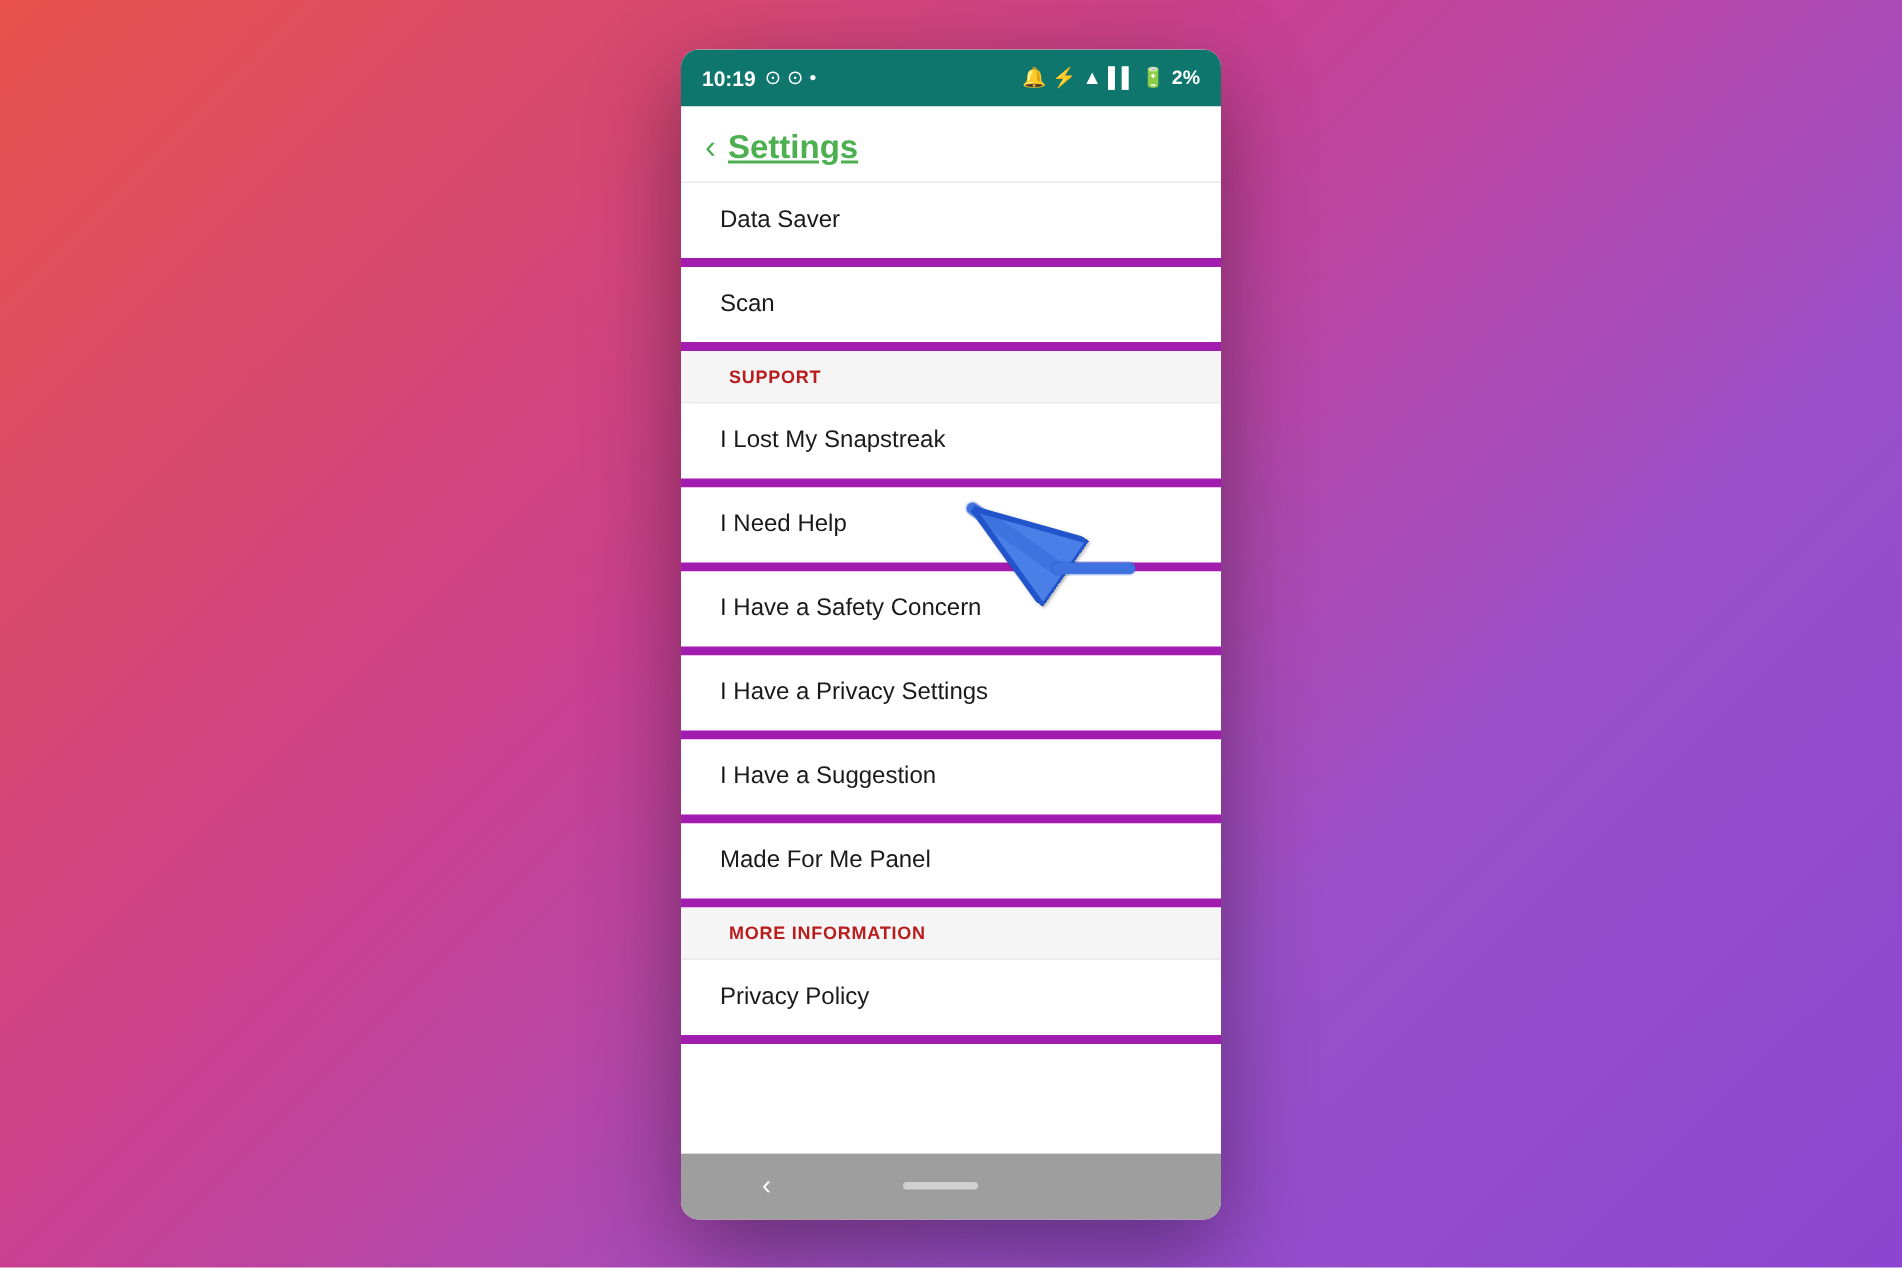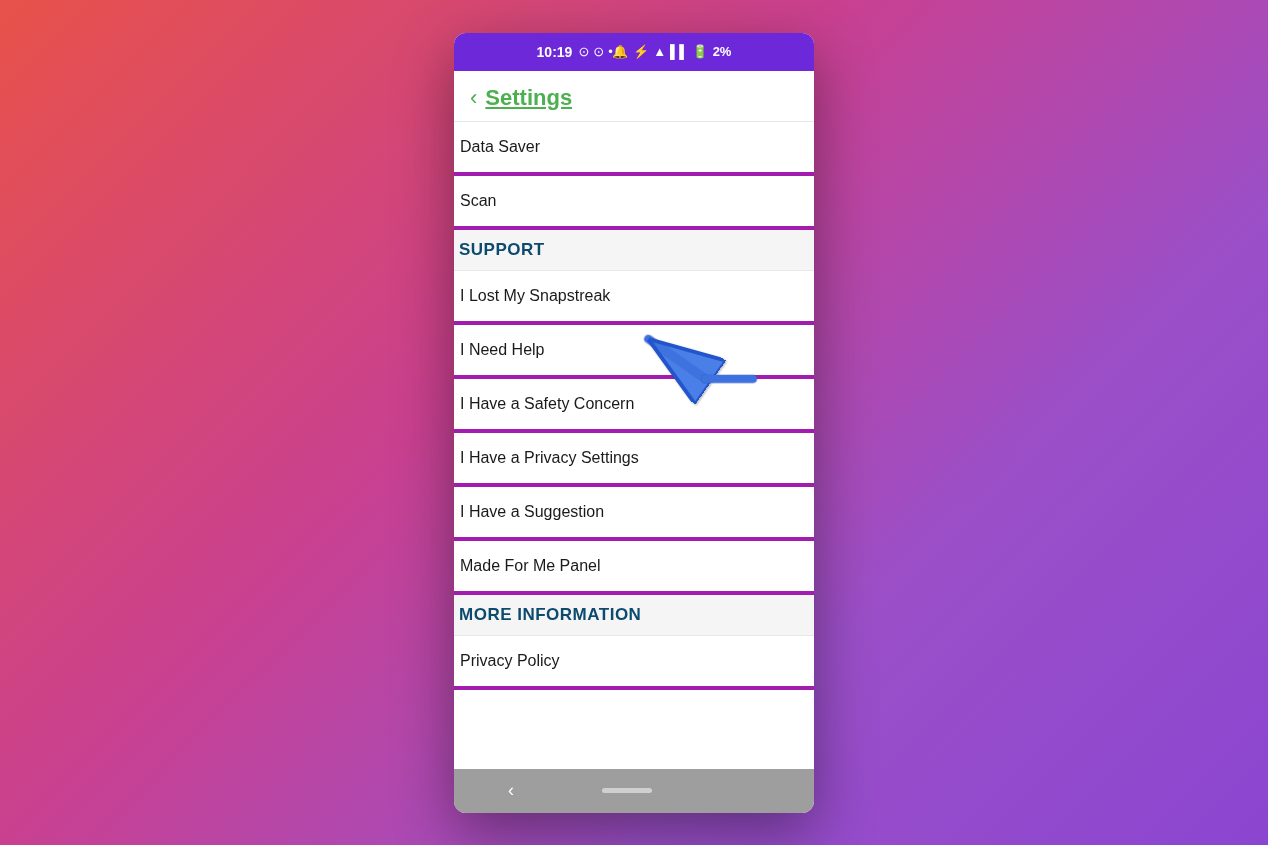--- a/index.html
+++ b/index.html
@@ -21,25 +21,25 @@
       background: #fff;
       border-radius: 12px;
       overflow: hidden;
       box-shadow: 0 20px 60px rgba(0,0,0,0.4);
       display: flex;
       flex-direction: column;
     }
 
     
     .status-bar {
-      background: #6d28d9;
+      background: #0f766e;
       height: 38px;
       display: flex;
       align-items: center;
-      justify-content: center;
+      justify-content: space-between;
       padding: 0 14px;
       flex-shrink: 0;
     }
 
     .status-left {
       display: flex;
       align-items: center;
       gap: 6px;
     }
 
@@ -95,34 +95,34 @@
     }
 
     
     .settings-list {
       flex: 1;
       overflow-y: auto;
       background: #fff;
     }
 
     .settings-item {
-      padding: 16px 6px;
-      border-bottom: 4px solid #a21caf;
+      padding: 16px 26px;
+      border-bottom: 6px solid #a21caf;
       font-size: 16px;
       color: #1a1a1a;
       cursor: pointer;
       background: #fff;
     }
 
     .section-header {
-      padding: 10px 5px;
+      padding: 10px 32px;
       background: #f5f5f5;
-      font-size: 17px;
+      font-size: 12px;
       font-weight: 700;
-      color: #0c4a6e;
+      color: #b91c1c;
       letter-spacing: 0.5px;
       border-bottom: 1px solid #e8e8e8;
     }
 
     .list-wrapper {
       position: relative;
     }
 
     
     .nav-bar {

